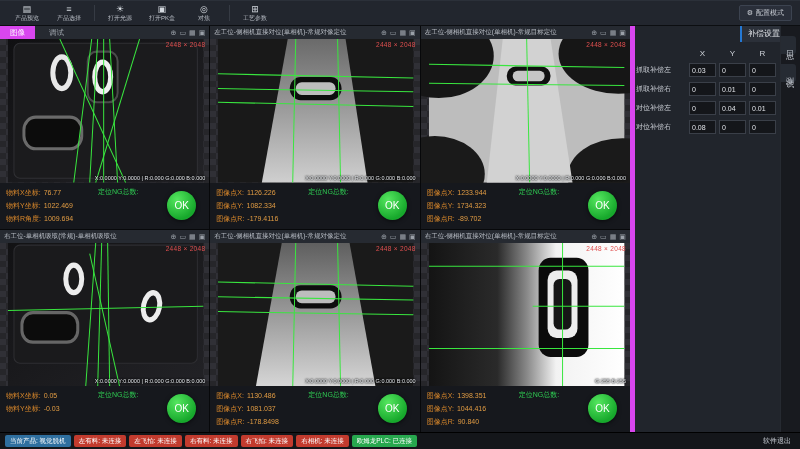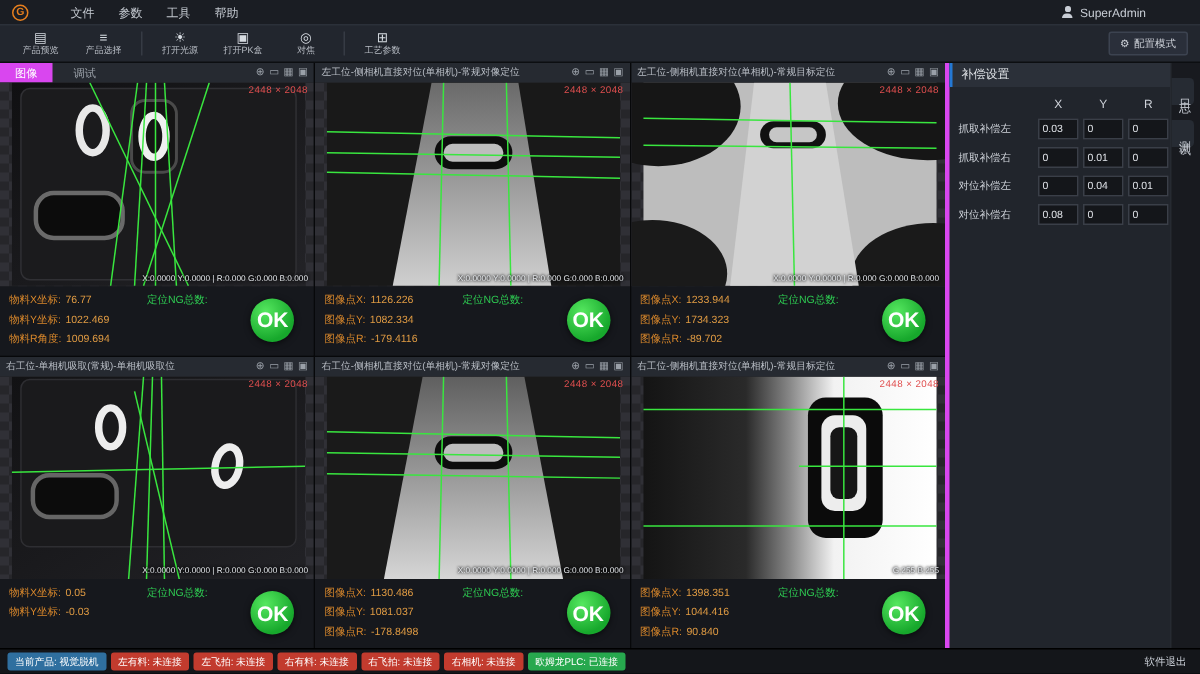--- a/index.html
+++ b/index.html
@@ -45,25 +45,25 @@
   .shot svg { position:absolute; inset:0; width:100%; height:100%; }
   .res { position:absolute; top:2px; right:4px; font-size:6.5px; color:#e04f4f; letter-spacing:.3px; }
   .pix { position:absolute; bottom:2px; right:4px; font-size:5.5px; color:#e3e6ea; text-shadow:0 0 2px #000, 0 0 2px #000; white-space:nowrap; }
 
   .info { height:46px; flex:none; position:relative; background:#16181d; padding:3px 6px 0 6px; }
   .irow { height:13px; line-height:13px; font-size:7px; white-space:nowrap; }
   .il { color:#d8872b; }
   .iv { color:#e09b43; margin-left:3px; }
   .ng { position:absolute; left:98px; top:4px; font-size:7px; color:#2ecc52; white-space:nowrap; }
   .ok { position:absolute; right:13px; top:8px; width:29px; height:29px; border-radius:50%; border:none; cursor:pointer;
-        background:radial-gradient(circle at 35% 30%, #55e75f, #17a82c 70%); color:#fff; font-weight:bold; font-size:14px;
+        background:radial-gradient(circle at 35% 30%, #55e75f, #17a82c 70%); color:#fff; font-weight:normal; font-size:10px;
         box-shadow:0 1px 4px rgba(0,0,0,.6); }
 
   
-  .side { width:150px; flex:none; background:#21252c; border-left:3px solid #d946ef; display:flex; flex-direction:column; }
+  .side { width:150px; flex:none; background:#21252c; border-left:5px solid #d946ef; display:flex; flex-direction:column;align-items:flex-end; }
   .shead { height:16px; flex:none; background:#2b3039; border-left:2px solid #2478d4; color:#e3e6ea; font-size:8px; line-height:16px; padding-left:6px; }
   .sgrid { display:grid; grid-template-columns:50px 27px 27px 27px; gap:5px 3px; padding:7px 4px 0 6px; align-items:center; }
   .scol { font-size:8px; color:#cfd3da; text-align:center; }
   .slabel { font-size:7px; color:#cfd3da; white-space:nowrap; }
   .cin { width:100%; height:14px; background:#14161a; border:1px solid #3a3f48; color:#e0e3e8; font-size:7px; padding:0 2px; font-family:"Liberation Sans", sans-serif; }
 
   
   .edge { width:20px; flex:none; background:#181a1f; border-left:1px solid #262a31; display:flex; flex-direction:column; align-items:flex-start; }
   .etab { writing-mode:vertical-rl; font-size:8px; color:#c2c7cf; background:#262b33; padding:7px 2px; margin-top:10px; border-radius:0 3px 3px 0; cursor:pointer; letter-spacing:2px; }
 
@@ -73,34 +73,20 @@
   .sspacer { flex:1; }
   .exit { font-size:7px; color:#c9ced6; cursor:pointer; margin-right:4px; }
 
   .g-line { stroke:#39e63f; stroke-width:1; fill:none; }
 </style>
 </head>
 <body>
 
 <div class="app">
 
-  <header class="titlebar">
-    <span class="logo">G</span>
-    <nav class="menus">
-      <span class="menu">文件</span>
-      <span class="menu">参数</span>
-      <span class="menu">工具</span>
-      <span class="menu">帮助</span>
-    </nav>
-    <span class="tspacer"></span>
-    <span class="user">
-      <span class="person"></span>
-      <span>SuperAdmin</span>
-    </span>
-  </header>
 
   <div class="toolbar">
     <button class="tbtn">
       <span class="tico">▤</span>
       <span class="tlabel">产品预览</span>
     </button>
     <button class="tbtn">
       <span class="tico">≡</span>
       <span class="tlabel">产品选择</span>
     </button>

